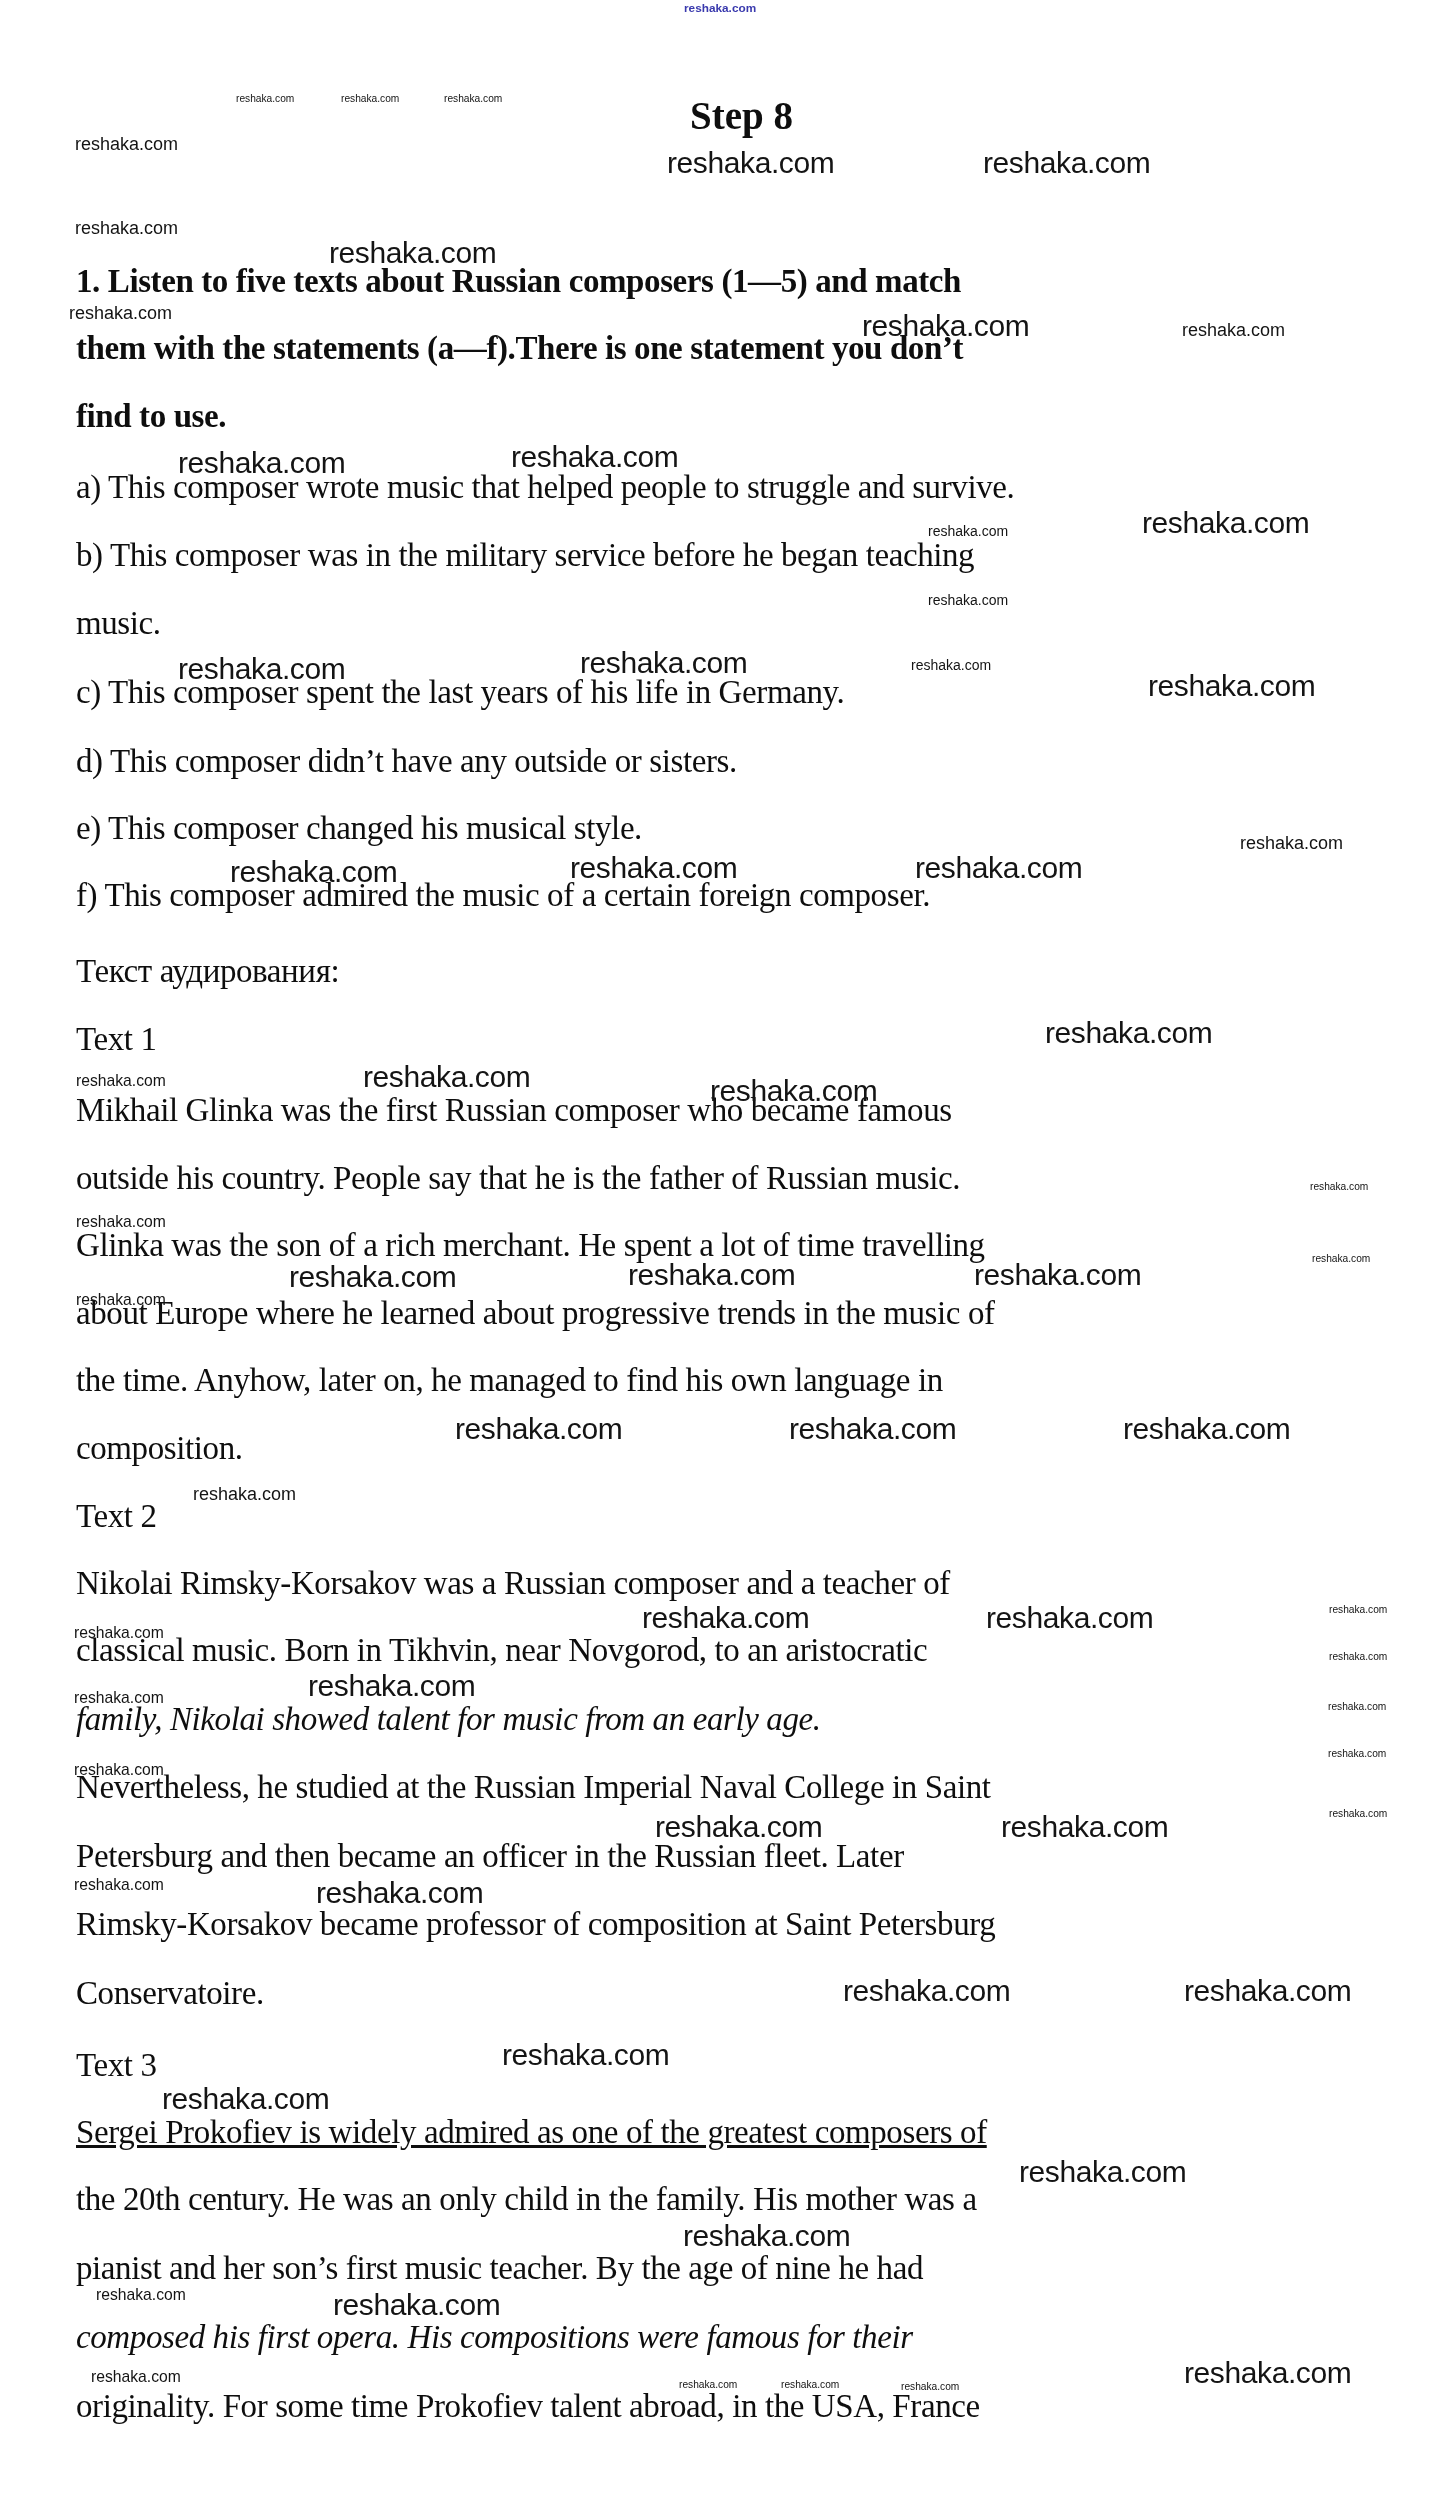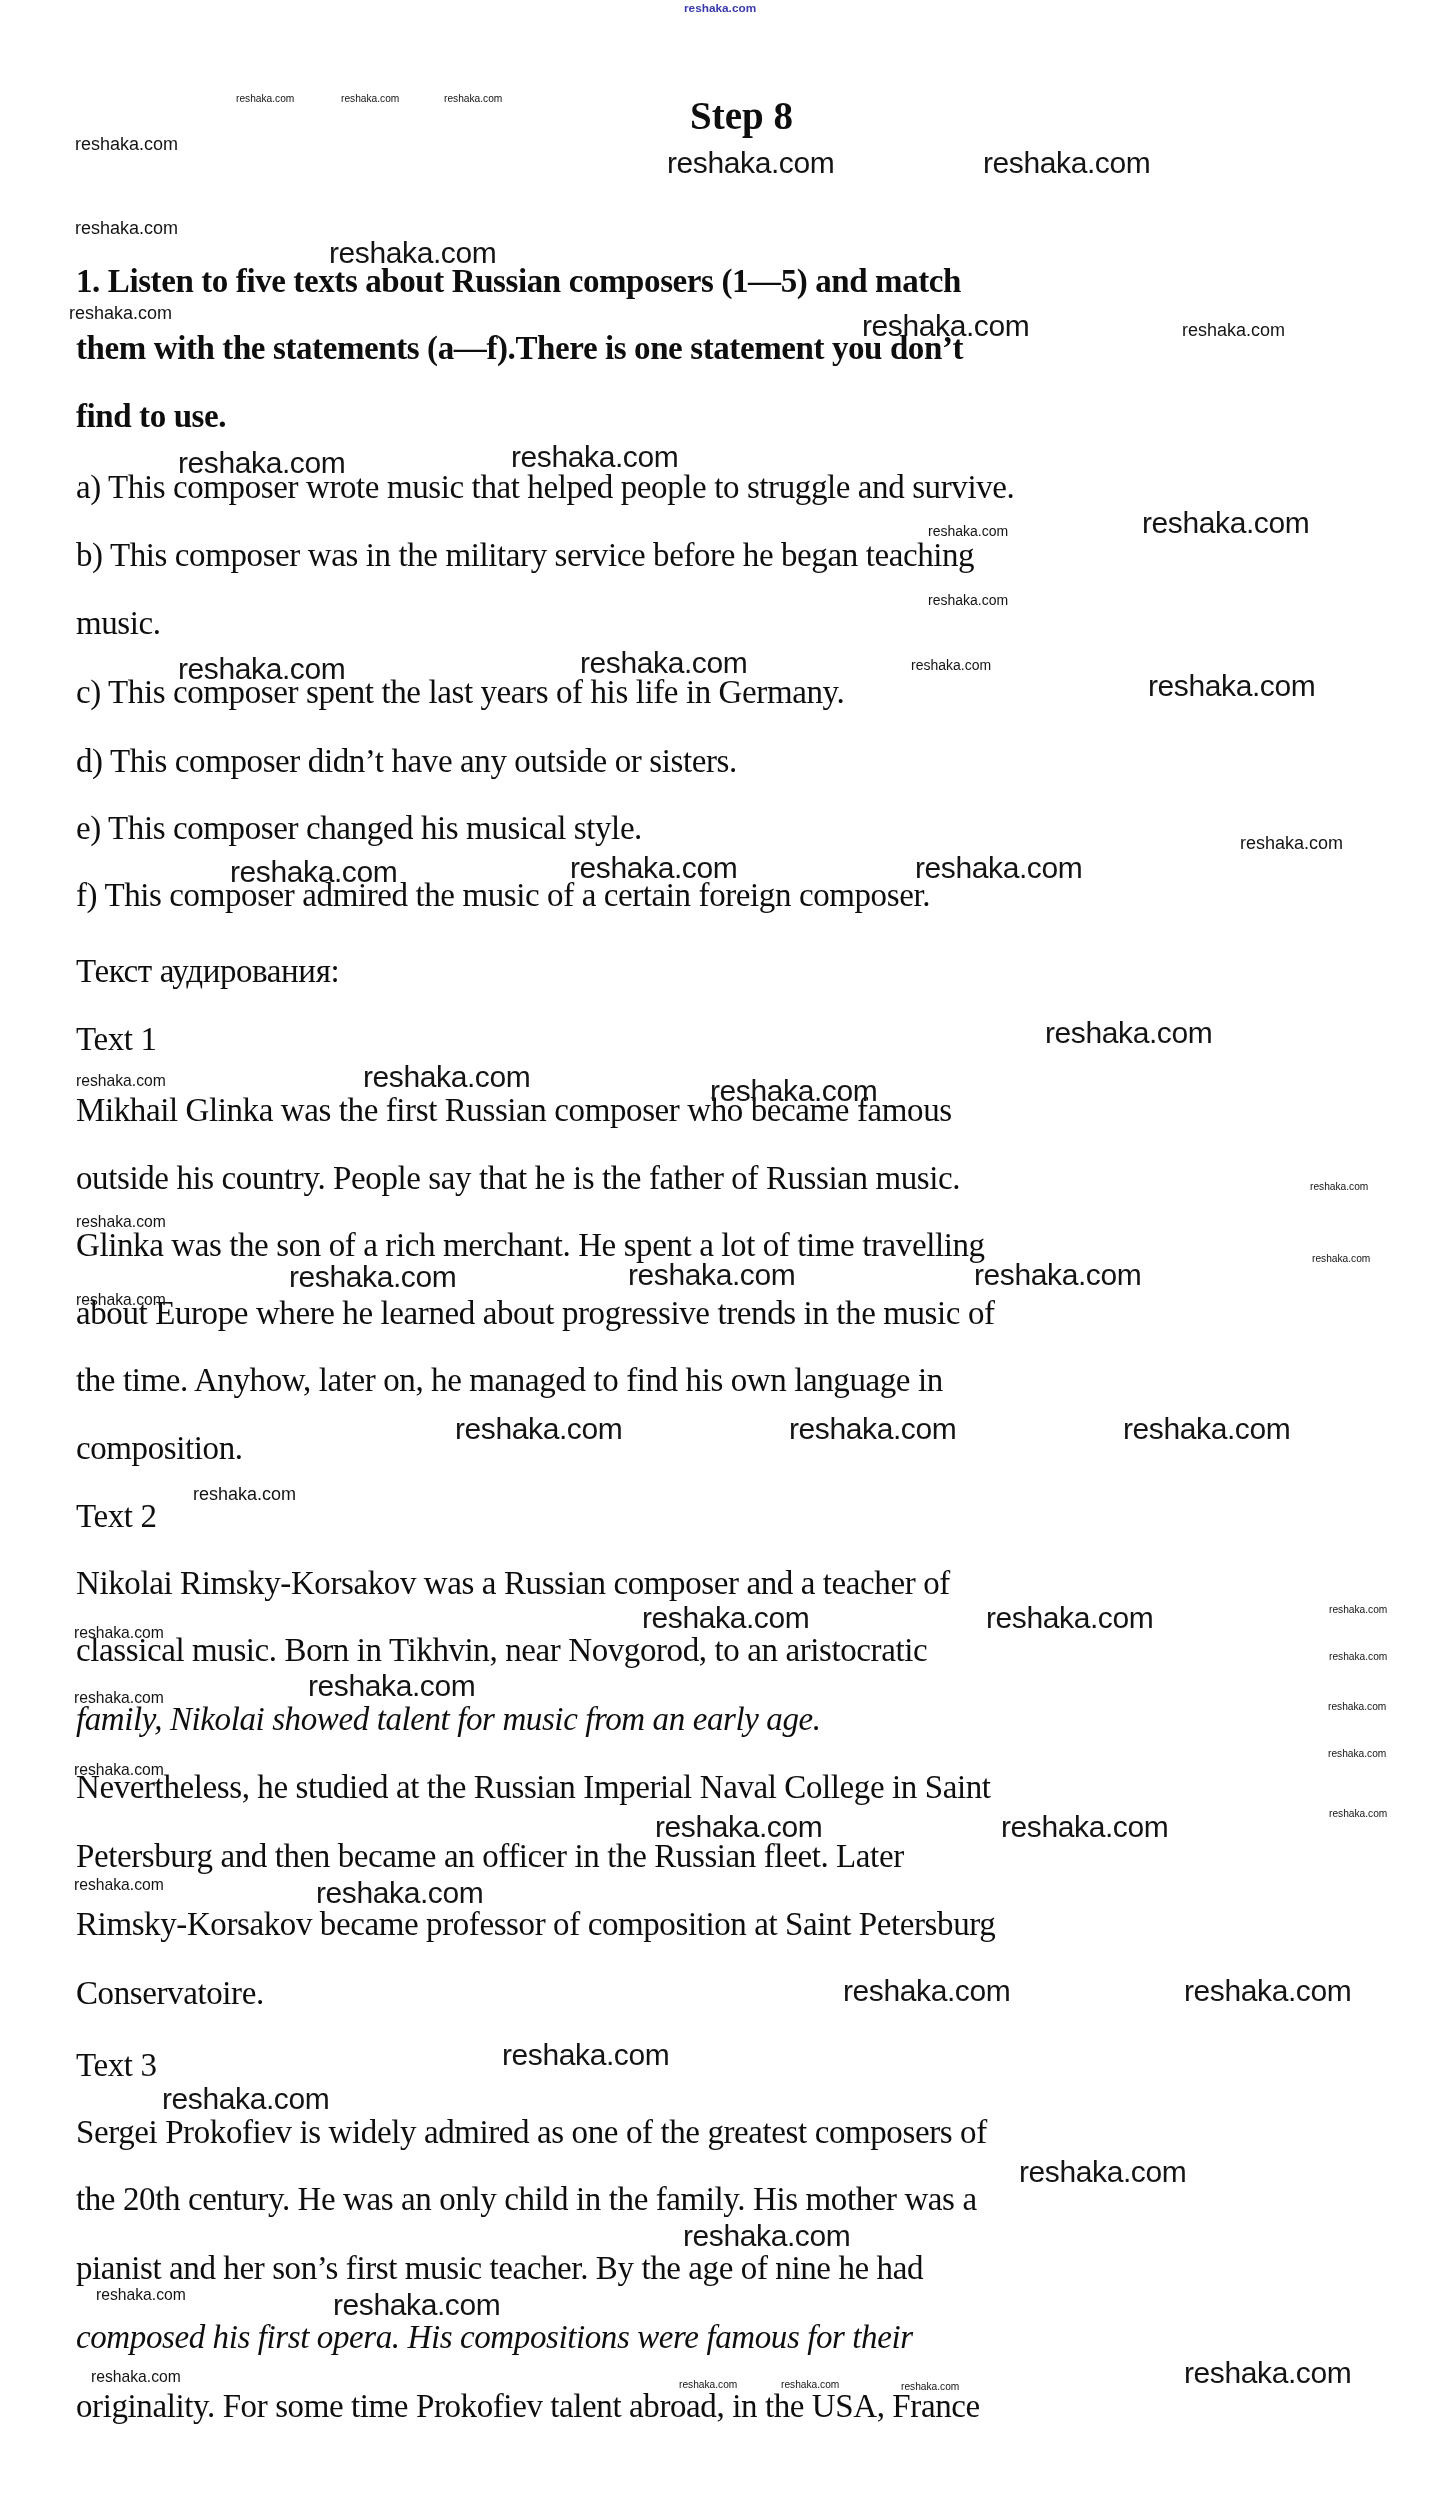--- a/index.html
+++ b/index.html
@@ -79,21 +79,21 @@
       <div class="line" style="top: 1432px;">composition.</div>
       <div class="line" style="top: 1500px;">Text 2</div>
       <div class="line" style="top: 1567px;">Nikolai Rimsky-Korsakov was a Russian composer and a teacher of</div>
       <div class="line" style="top: 1634px;">classical music. Born in Tikhvin, near Novgorod, to an aristocratic</div>
       <div class="line" style="top: 1703px; font-style: italic;">family, Nikolai showed talent for music from an early age.</div>
       <div class="line" style="top: 1771px;">Nevertheless, he studied at the Russian Imperial Naval College in Saint</div>
       <div class="line" style="top: 1840px;">Petersburg and then became an officer in the Russian fleet. Later</div>
       <div class="line" style="top: 1908px;">Rimsky-Korsakov became professor of composition at Saint Petersburg</div>
       <div class="line" style="top: 1977px;">Conservatoire.</div>
       <div class="line" style="top: 2049px;">Text 3</div>
-      <div class="line" style="top: 2116px;">Sergei Prokofiev is widely admired as one of the greatest composers of</div>
+      <div class="line" style="top: 2116px; text-decoration: underline;">Sergei Prokofiev is widely admired as one of the greatest composers of</div>
       <div class="line" style="top: 2183px;">the 20th century. He was an only child in the family. His mother was a</div>
       <div class="line" style="top: 2252px;">pianist and her son’s first music teacher. By the age of nine he had</div>
       <div class="line" style="top: 2321px; font-style: italic;">composed his first opera. His compositions were famous for their</div>
       <div class="line" style="top: 2390px;">originality. For some time Prokofiev talent abroad, in the USA, France</div>
     </div>
   <div id="watermarks-layer">
       <div class="wm wm-b" style="left: 684px; top: 3.1px;">reshaka.com</div>
       <div class="wm wm-t" style="left: 236px; top: 94px;">reshaka.com</div>
       <div class="wm wm-t" style="left: 341px; top: 94px;">reshaka.com</div>
       <div class="wm wm-t" style="left: 444px; top: 94px;">reshaka.com</div>

